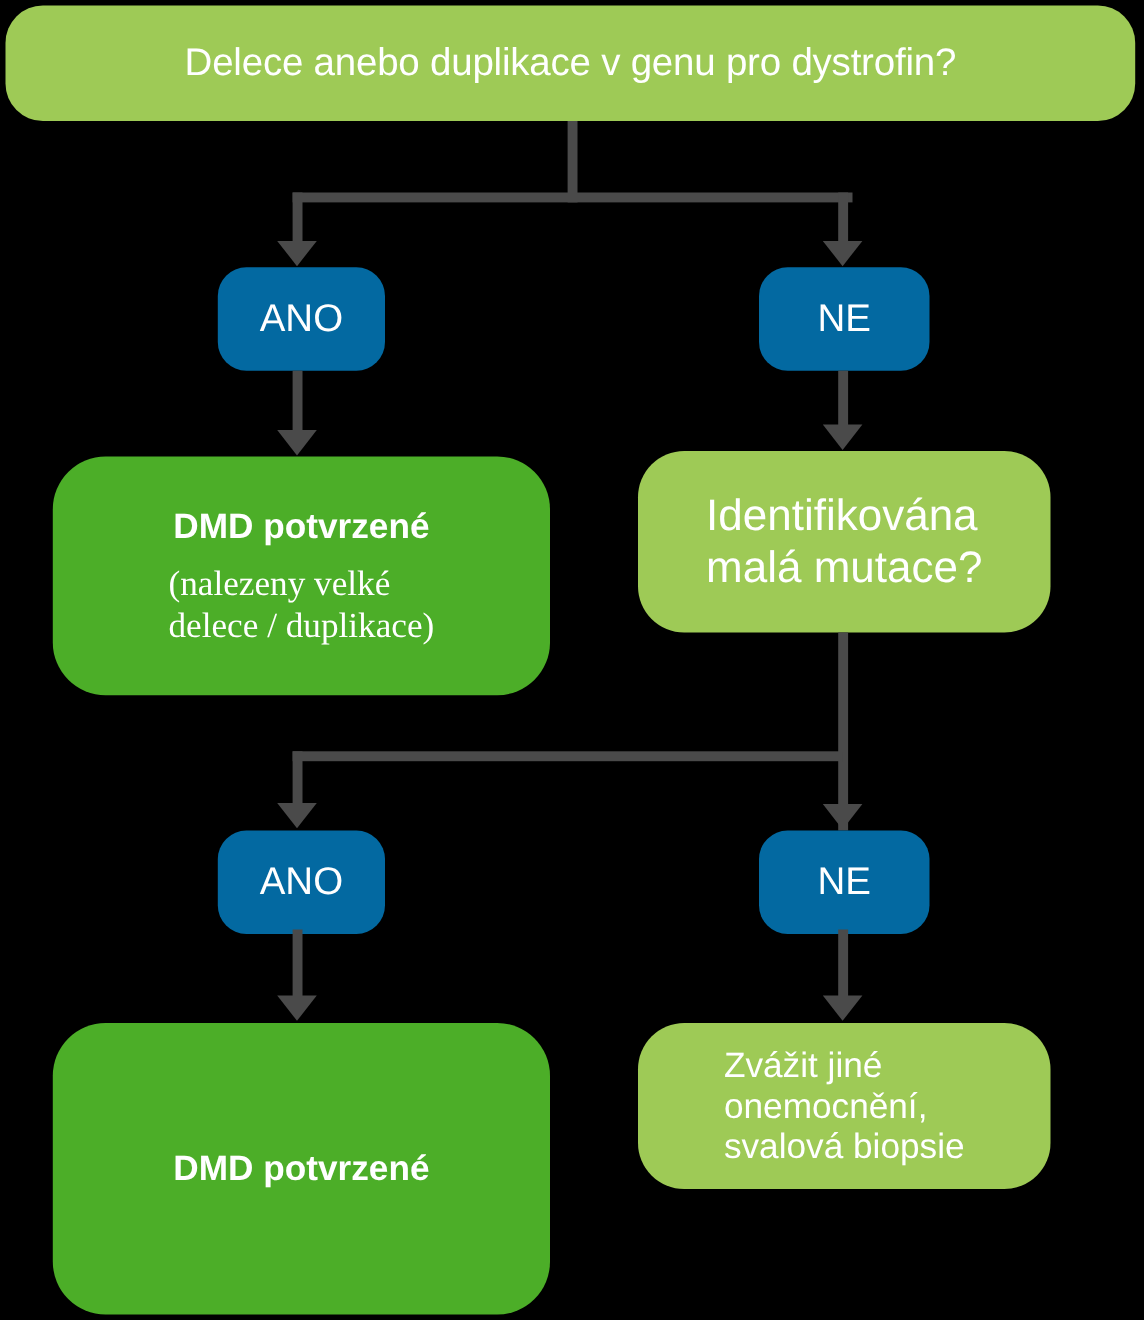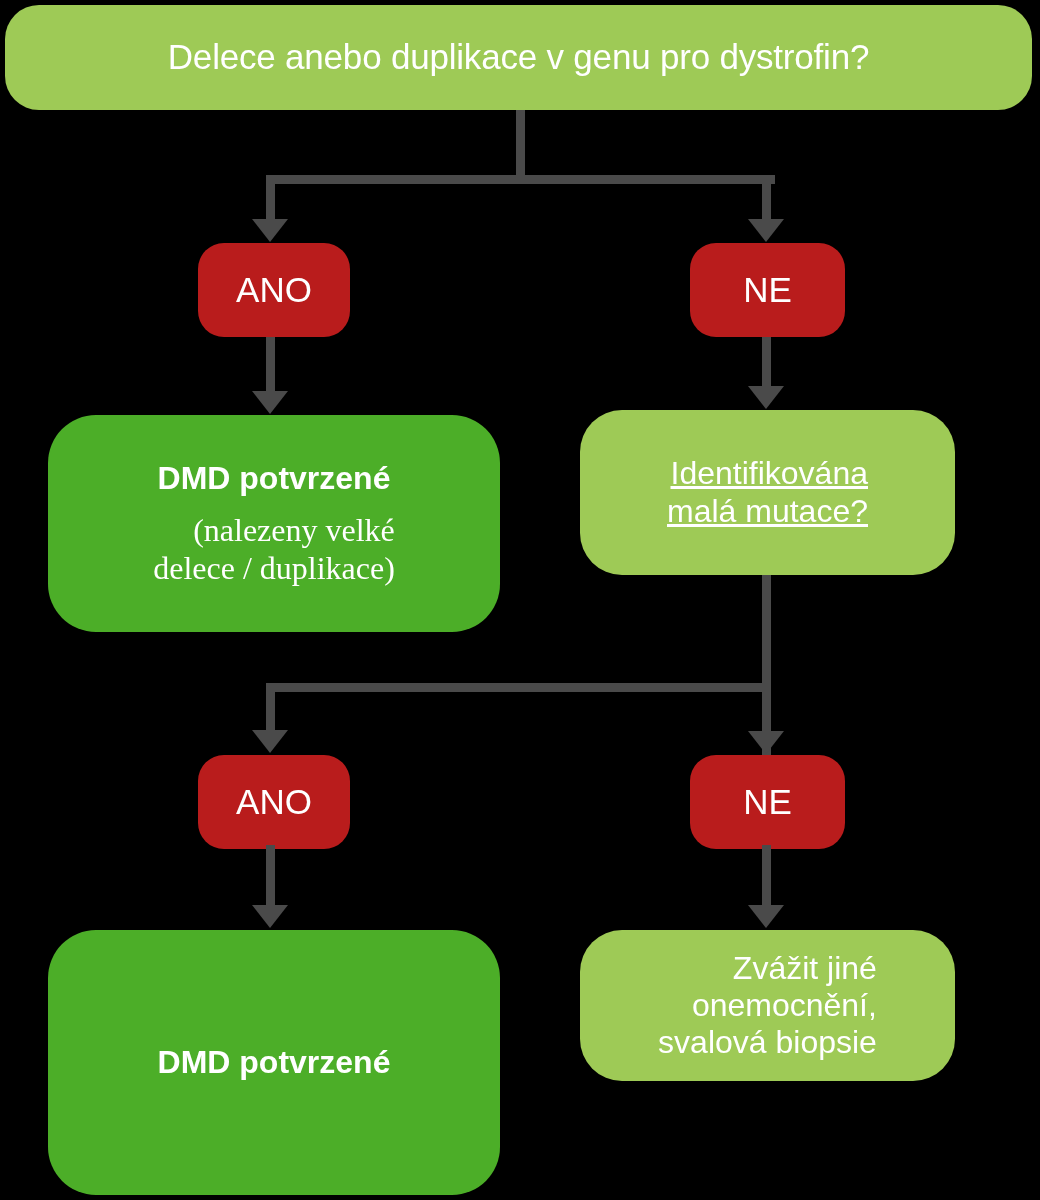--- a/index.html
+++ b/index.html
@@ -20,28 +20,28 @@
   }
 
   
   .node {
     position: absolute;
     box-sizing: border-box;
     display: flex;
     flex-direction: column;
     align-items: center;
     justify-content: center;
-    text-align: right;
+    text-align: left;
     color: #ffffff;
     line-height: 1.16;
     padding: 4px 10px;
   }
 
   .node.light  { background: #9ECA56; }
-  .node.mid    { background: #b91c1c; }
+  .node.mid    { background: #0369a1; }
   .node.dark   { background: #4CAE28; gap: 15px; }
 
   
   .node-header {
     left: 5px;
     top: 5px;
     width: 1027px;
     height: 105px;
     border-radius: 34px;
     font-size: 35px;
@@ -65,22 +65,21 @@
   .node-dmd-1 {
     left: 48px; top: 415px;
     width: 452px; height: 217px;
     border-radius: 48px;
     font-size: 32px;
   }
   .node-question {
     left: 580px; top: 410px;
     width: 375px; height: 165px;
     border-radius: 42px;
-    font-size: 32px;
-    text-decoration: underline;
+    font-size: 40px;
   }
   .node-dmd-2 {
     left: 48px; top: 930px;
     width: 452px; height: 265px;
     border-radius: 48px;
     font-size: 32px;
   }
   .node-other {
     left: 580px; top: 930px;
     width: 375px; height: 151px;

